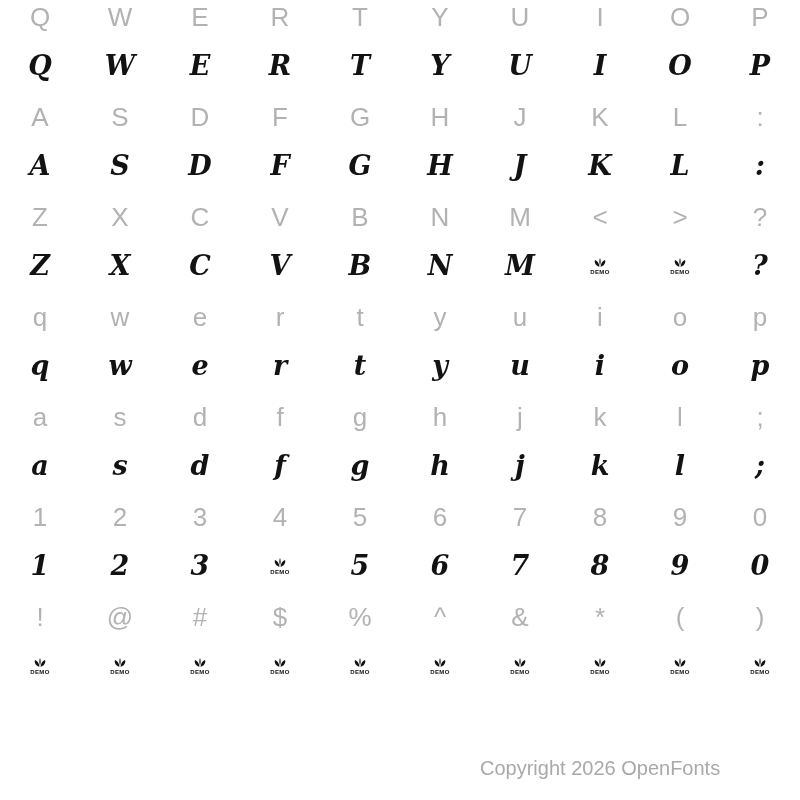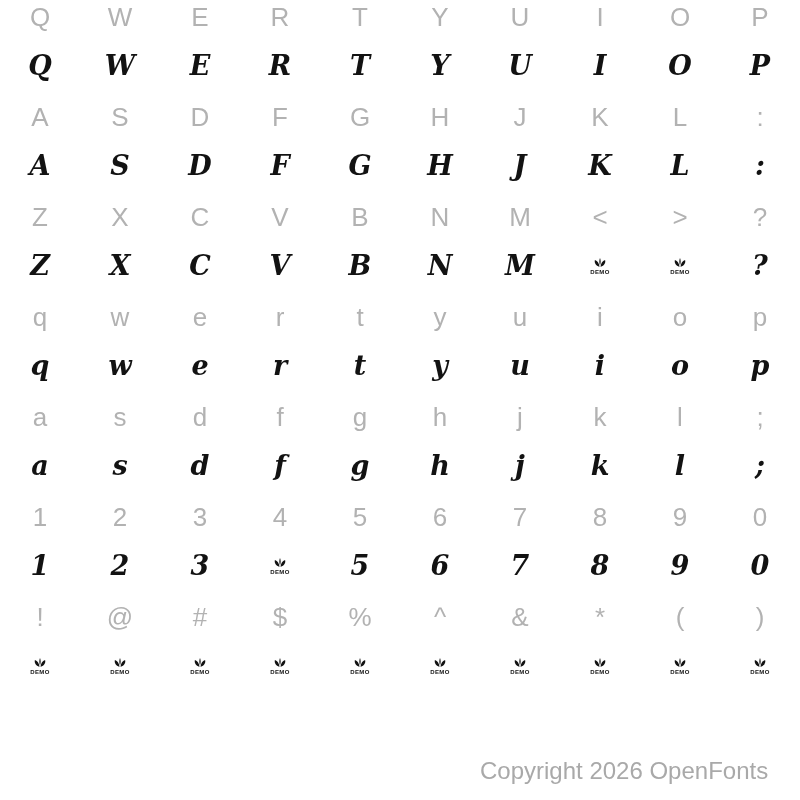--- a/index.html
+++ b/index.html
@@ -72,21 +72,21 @@
     font-size: 6px;
     letter-spacing: 0.4px;
     margin-top: 1px;
     color: var(--glyph, #121212);
   }
   .footer {
     position: absolute;
     left: 480px;
     top: 757px;
     font-family: "Liberation Sans", sans-serif;
-    font-size: 24px;
+    font-size: 20px;
     font-weight: 400;
     color: var(--footer, #a9a9a9);
     white-space: pre;
   }
 </style>
 </head>
 <body>
 
 <div class="page" style="--bg: #ffffff; --ref: #b2b2b2; --glyph: #121212; --footer: #a9a9a9;">
   <div class="grid" id="grid">

